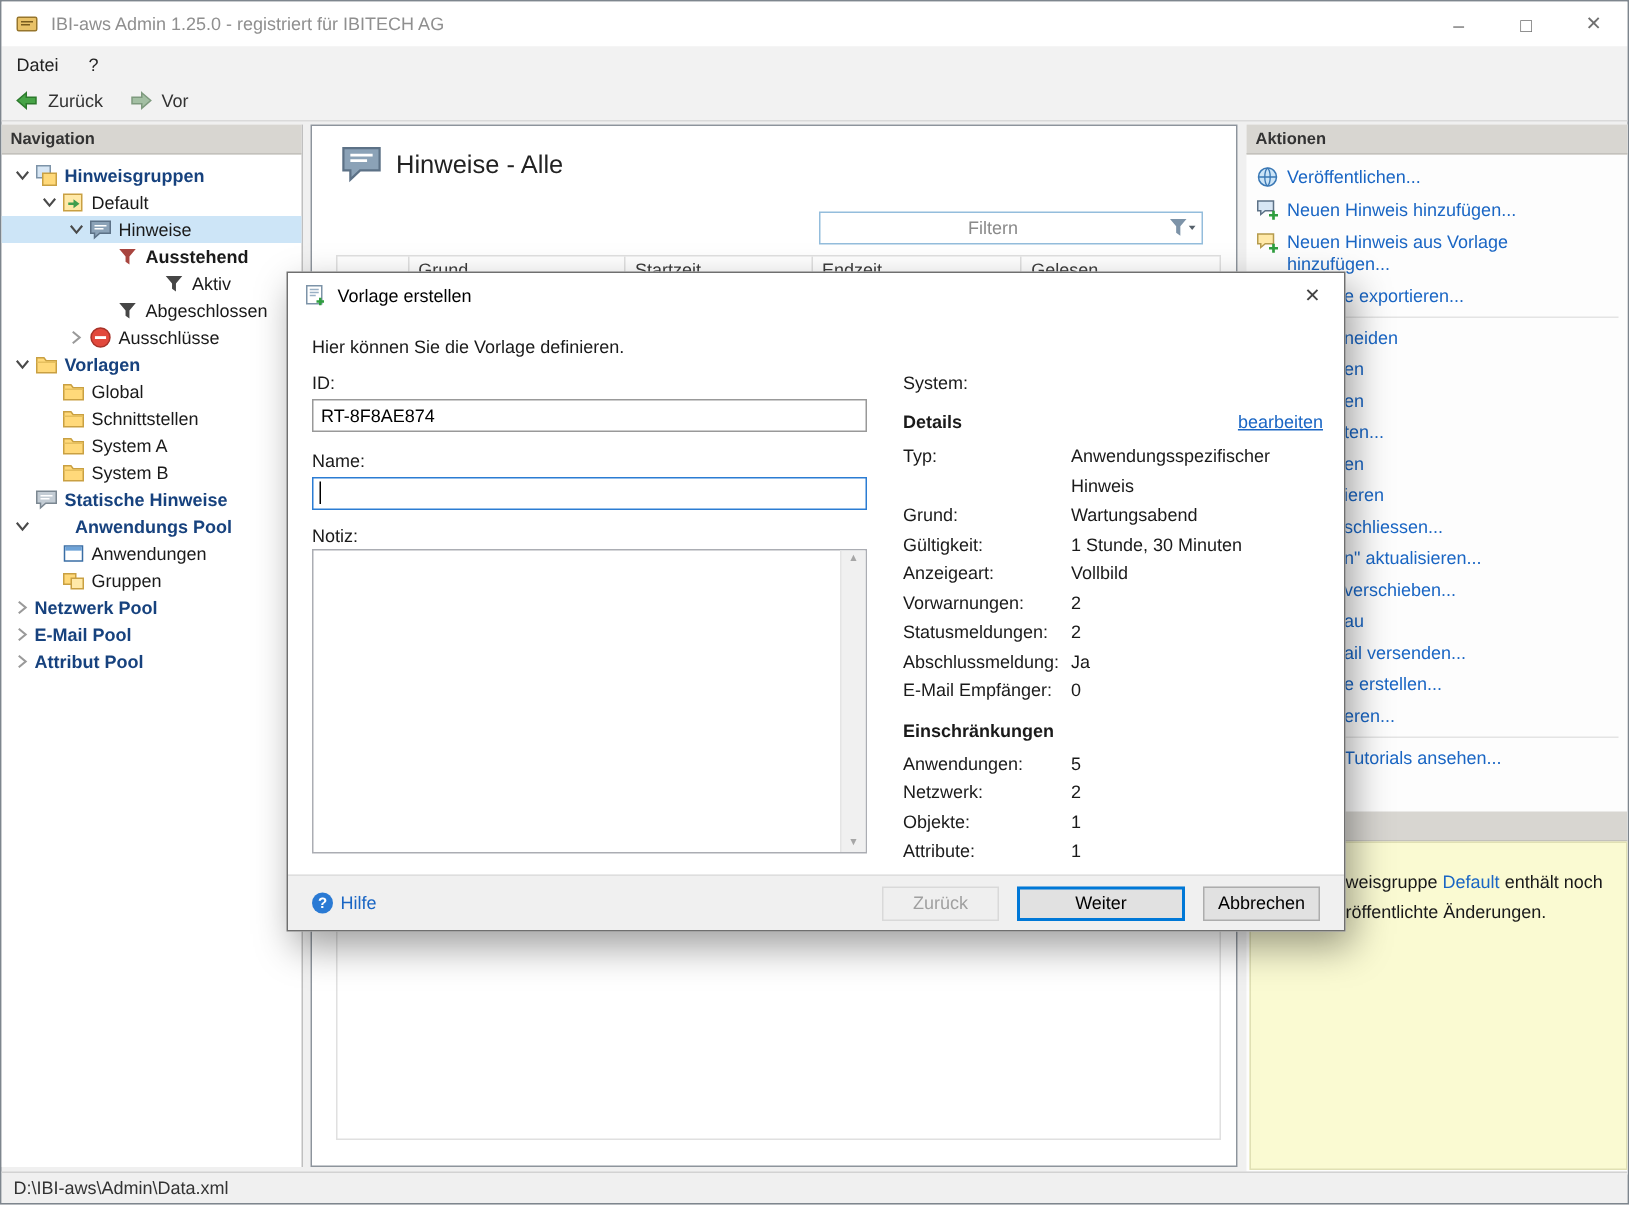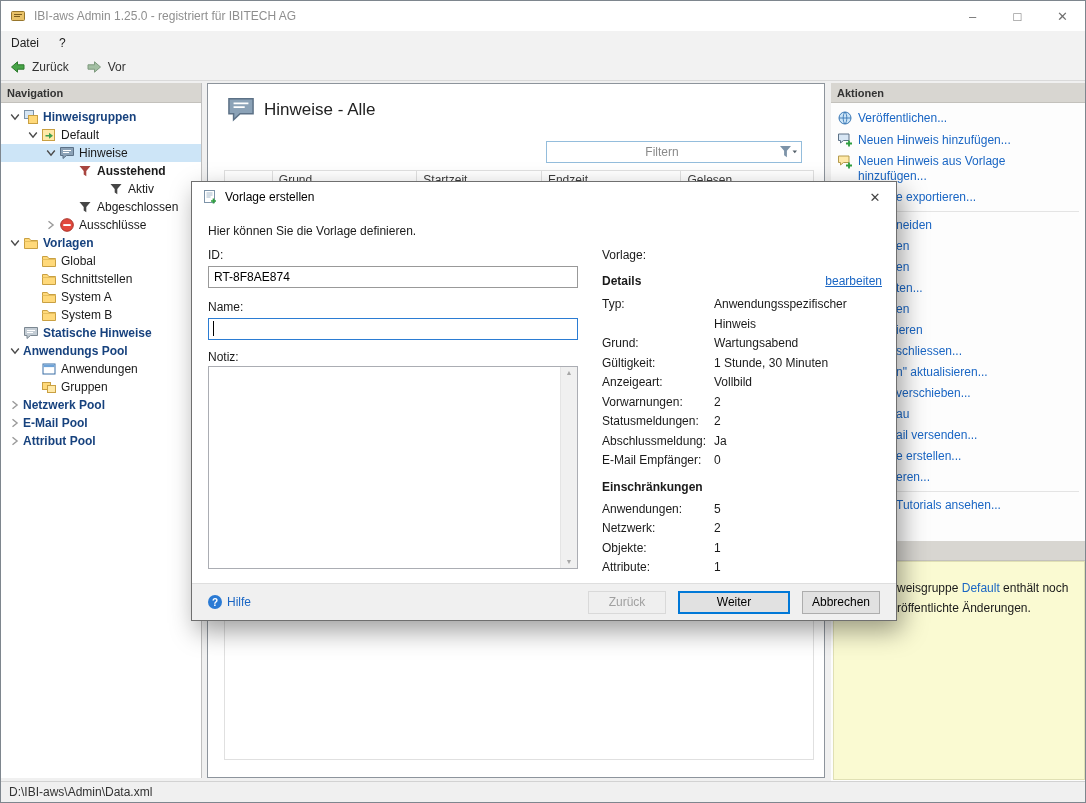--- a/index.html
+++ b/index.html
@@ -285,21 +285,21 @@
       <div class="tree-item group" style="padding-left: 6px;">
         <span class="chev"></span>
         <span class="ic">
           <svg width="16" height="16" viewBox="0 0 16 16">
             <path d="M1.5 2.5h13v8H7.5L4 13.5V10.5H1.5z" fill="#c3ccd4" stroke="#7b8791"></path>
             <path d="M4 5.5h8M4 7.5h6" stroke="#ffffff" stroke-width="1.1"></path>
           </svg>
         </span>
         <span class="lbl">Statische Hinweise</span>
       </div>
-      <div class="tree-item group" style="padding-left: 6px;">
+      <div class="tree-item group" style="padding-left: 6px; gap: 27px;">
         <span class="chev">
           <svg width="10" height="8" viewBox="0 0 10 8">
             <path d="M1.2 1.5l3.8 4.6 3.8-4.6" fill="none" stroke="#4a4a4a" stroke-width="1.4"></path>
           </svg>
         </span>
         <span class="lbl">Anwendungs Pool</span>
       </div>
       <div class="tree-item" style="padding-left: 24px;">
         <span class="chev"></span>
         <span class="ic">
@@ -484,21 +484,21 @@
   <span class="caret"></span>
   <div class="fld-label" style="top:168px">Notiz:</div>
   <div class="notiz">
     <div class="sb">
       <span class="sb-arrow">▲</span>
       <span class="sb-arrow">▼</span>
     </div>
   </div>
 
   <div class="dlg-right">
-    <div>Vorlage:</div>
+    <div>System:</div>
     <div class="details-header-line">
       <span class="details-header">Details</span>
       <span class="edit-link">bearbeiten</span>
     </div>
     <div id="detail-rows">
         <div class="detail-row">
           <span class="dlabel">Typ:</span>
           <span class="dvalue">Anwendungsspezifischer Hinweis</span>
         </div>
         <div class="detail-row">

